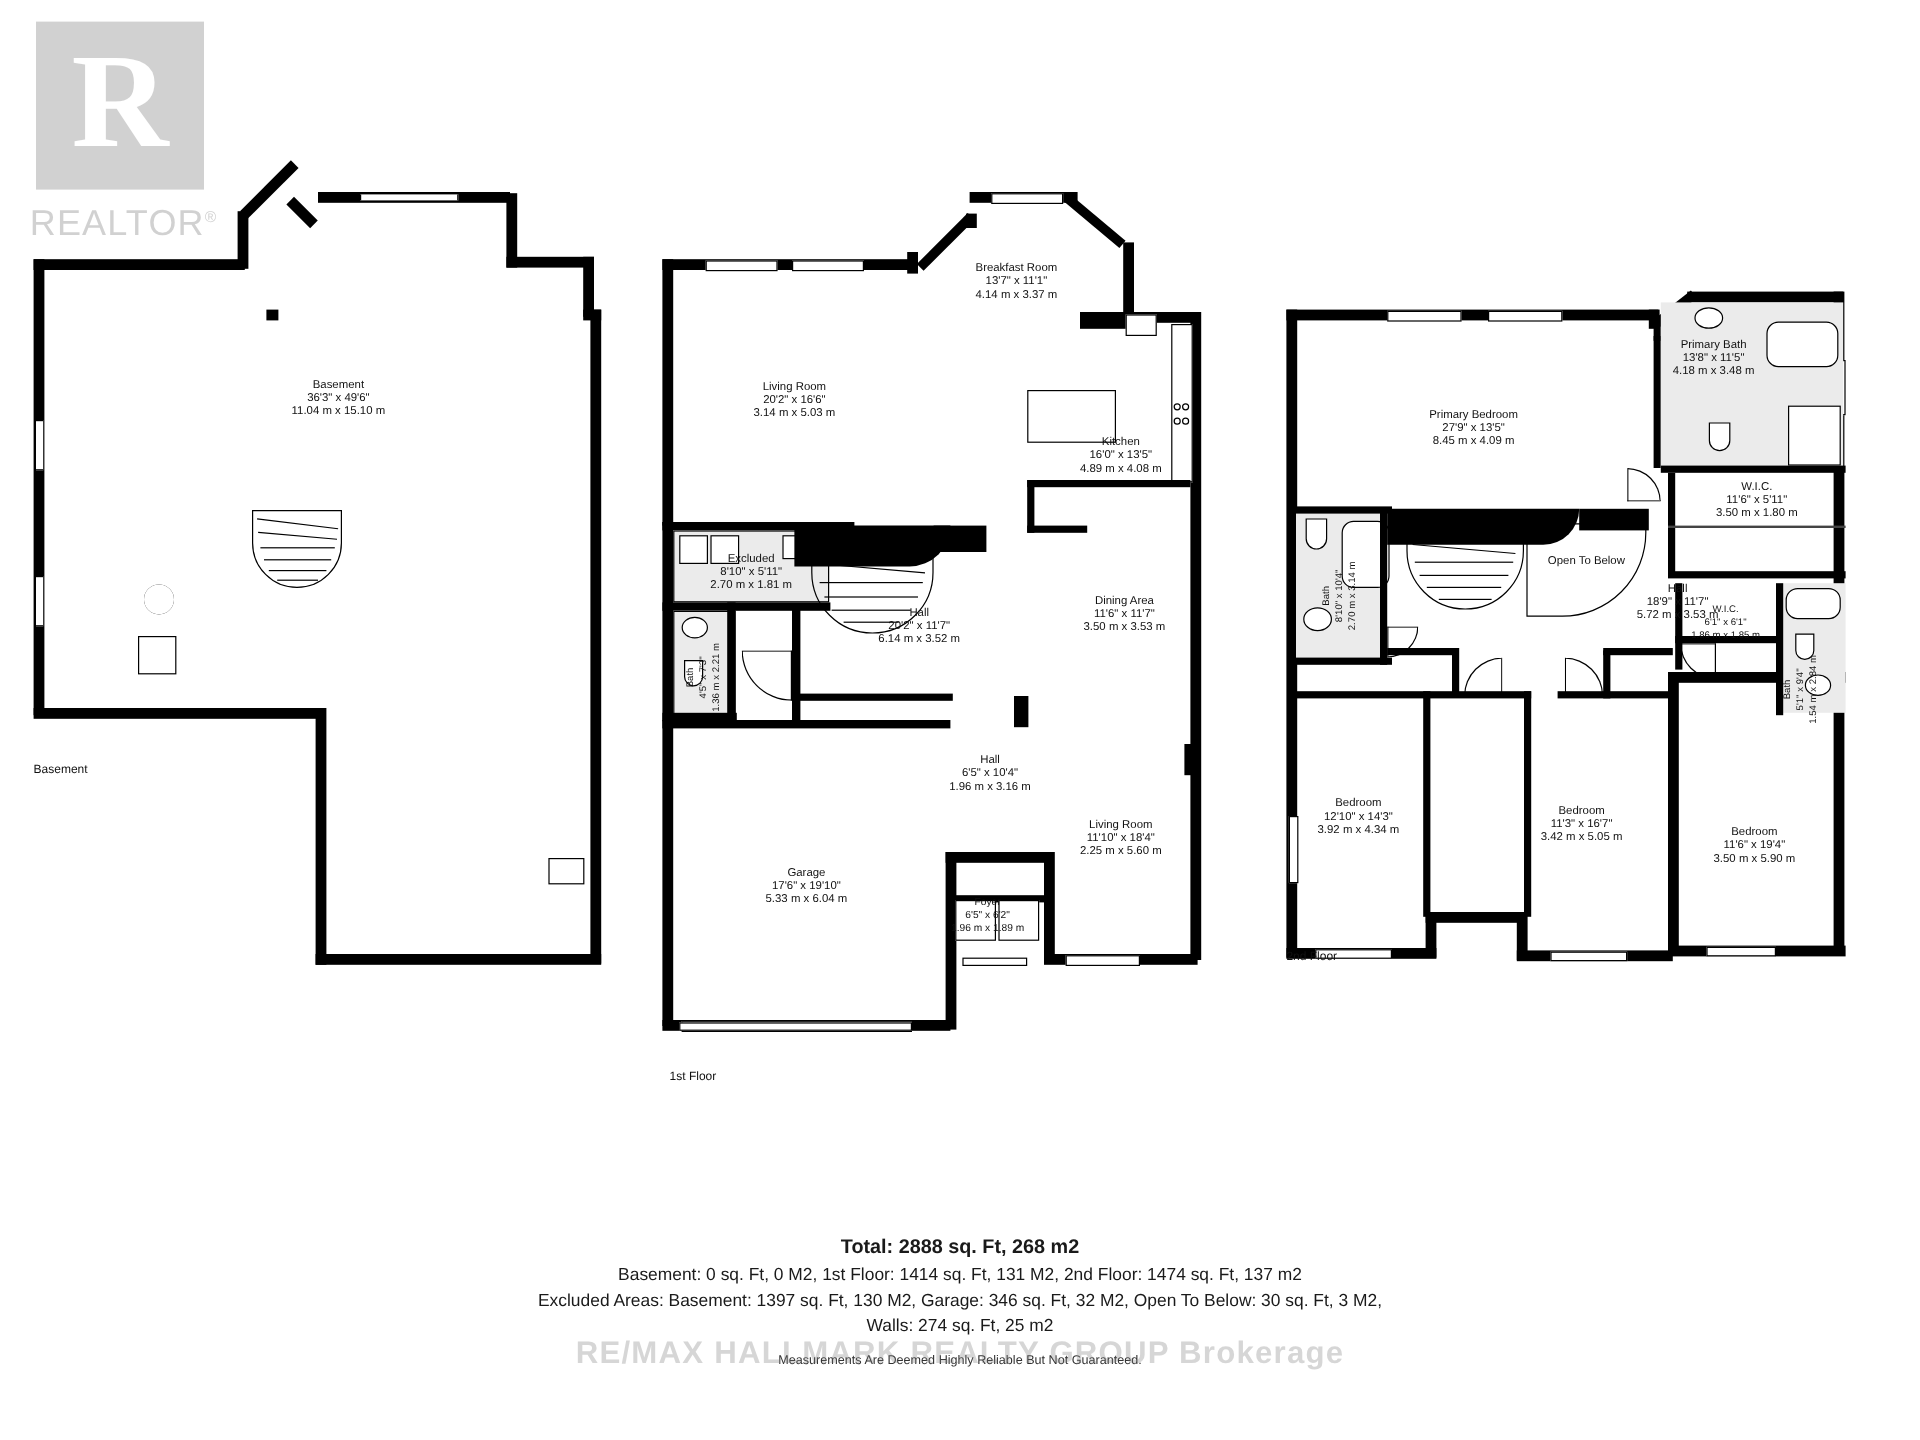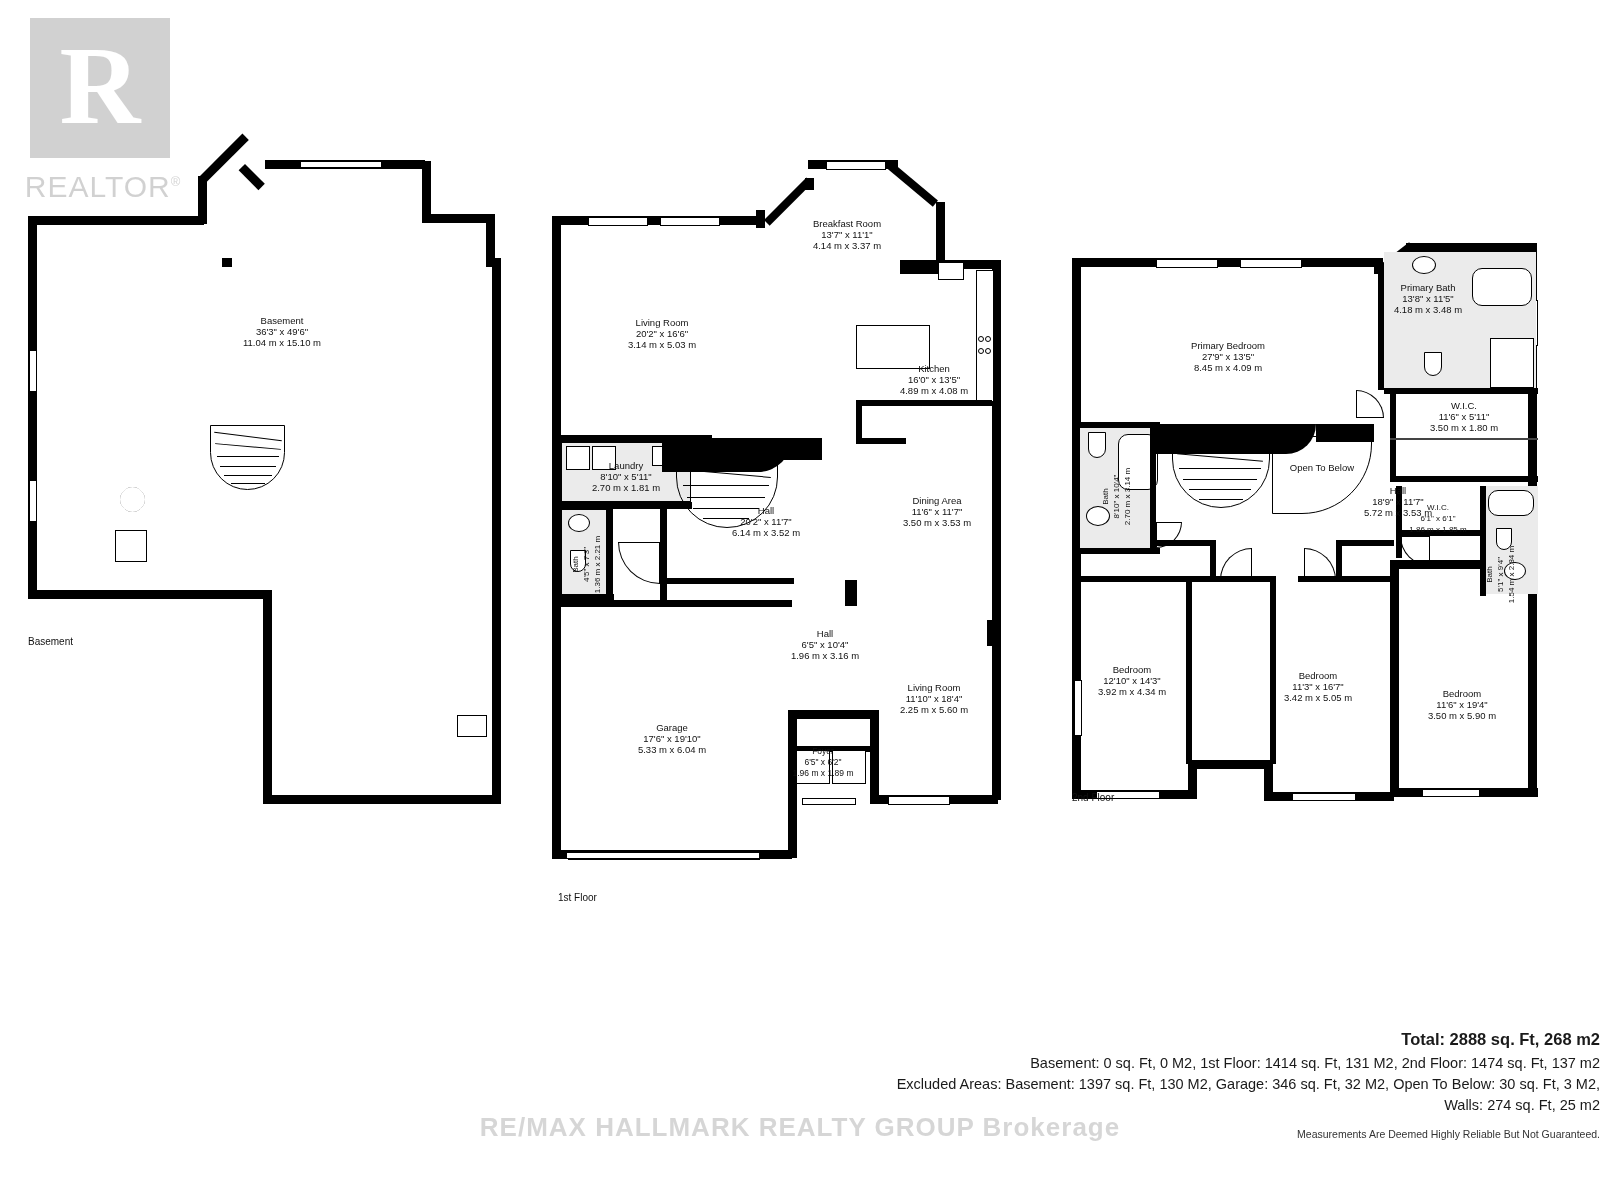--- a/index.html
+++ b/index.html
@@ -115,21 +115,21 @@
     border: 1px solid #000;
     border-radius: 50%;
     box-sizing: border-box;
   }
   
   .footer {
     position: absolute;
     left: 0;
     top: 1030px;
     width: 1600px;
-    text-align: right;
+    text-align: center;
   }
   .footer .total {
     font-size: 16.5px;
     font-weight: bold;
     margin-bottom: 4px;
   }
   .footer .line {
     font-size: 14.5px;
     line-height: 21px;
   }
@@ -292,21 +292,21 @@
       <span class="nm">Living Room</span>
       <span class="d1">20'2" x 16'6"</span>
       <span class="d2">3.14 m x 5.03 m</span>
     </div>
     <div class="label" style="left:394px; top:213px;">
       <span class="nm">Kitchen</span>
       <span class="d1">16'0" x 13'5"</span>
       <span class="d2">4.89 m x 4.08 m</span>
     </div>
     <div class="label" style="left:86px; top:310px;">
-      <span class="nm">Laundry</span>
+      <span class="nm">Excluded</span>
       <span class="d1">8'10" x 5'11"</span>
       <span class="d2">2.70 m x 1.81 m</span>
     </div>
     <div class="label vert" style="left:46px; top:398px; font-size:8px;">
       <span class="nm">Bath</span>
       <span class="d1">4'5" x 7'3"</span>
       <span class="d2">1.36 m x 2.21 m</span>
     </div>
     <div class="label" style="left:226px; top:355px;">
       <span class="nm">Hall</span>

